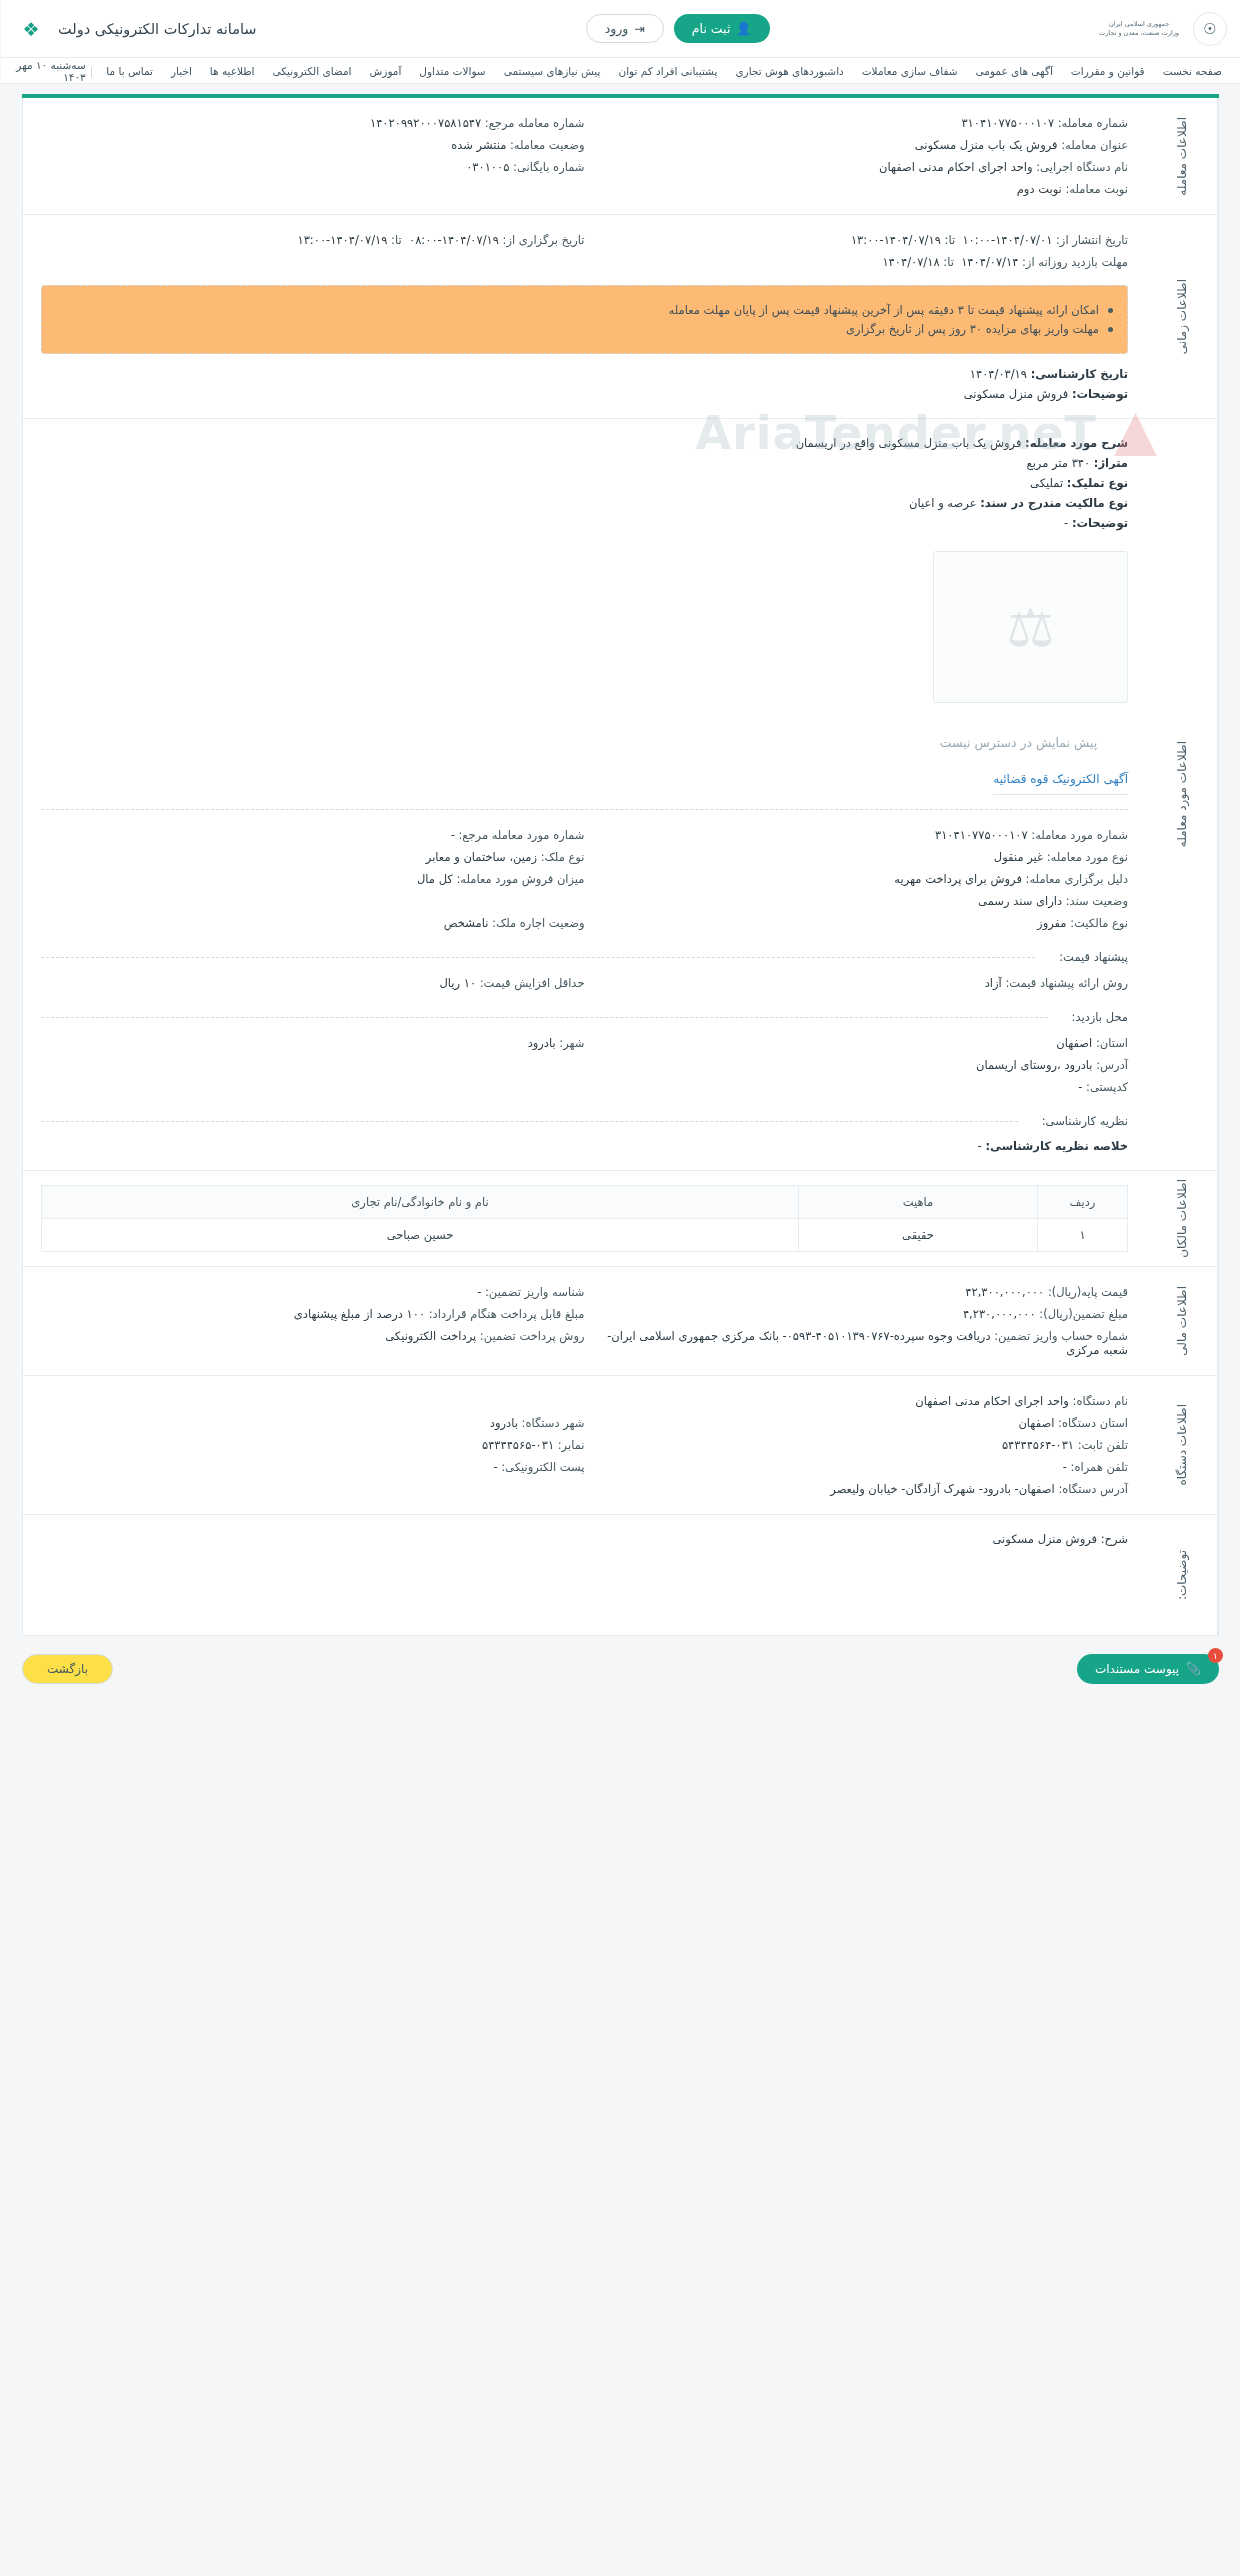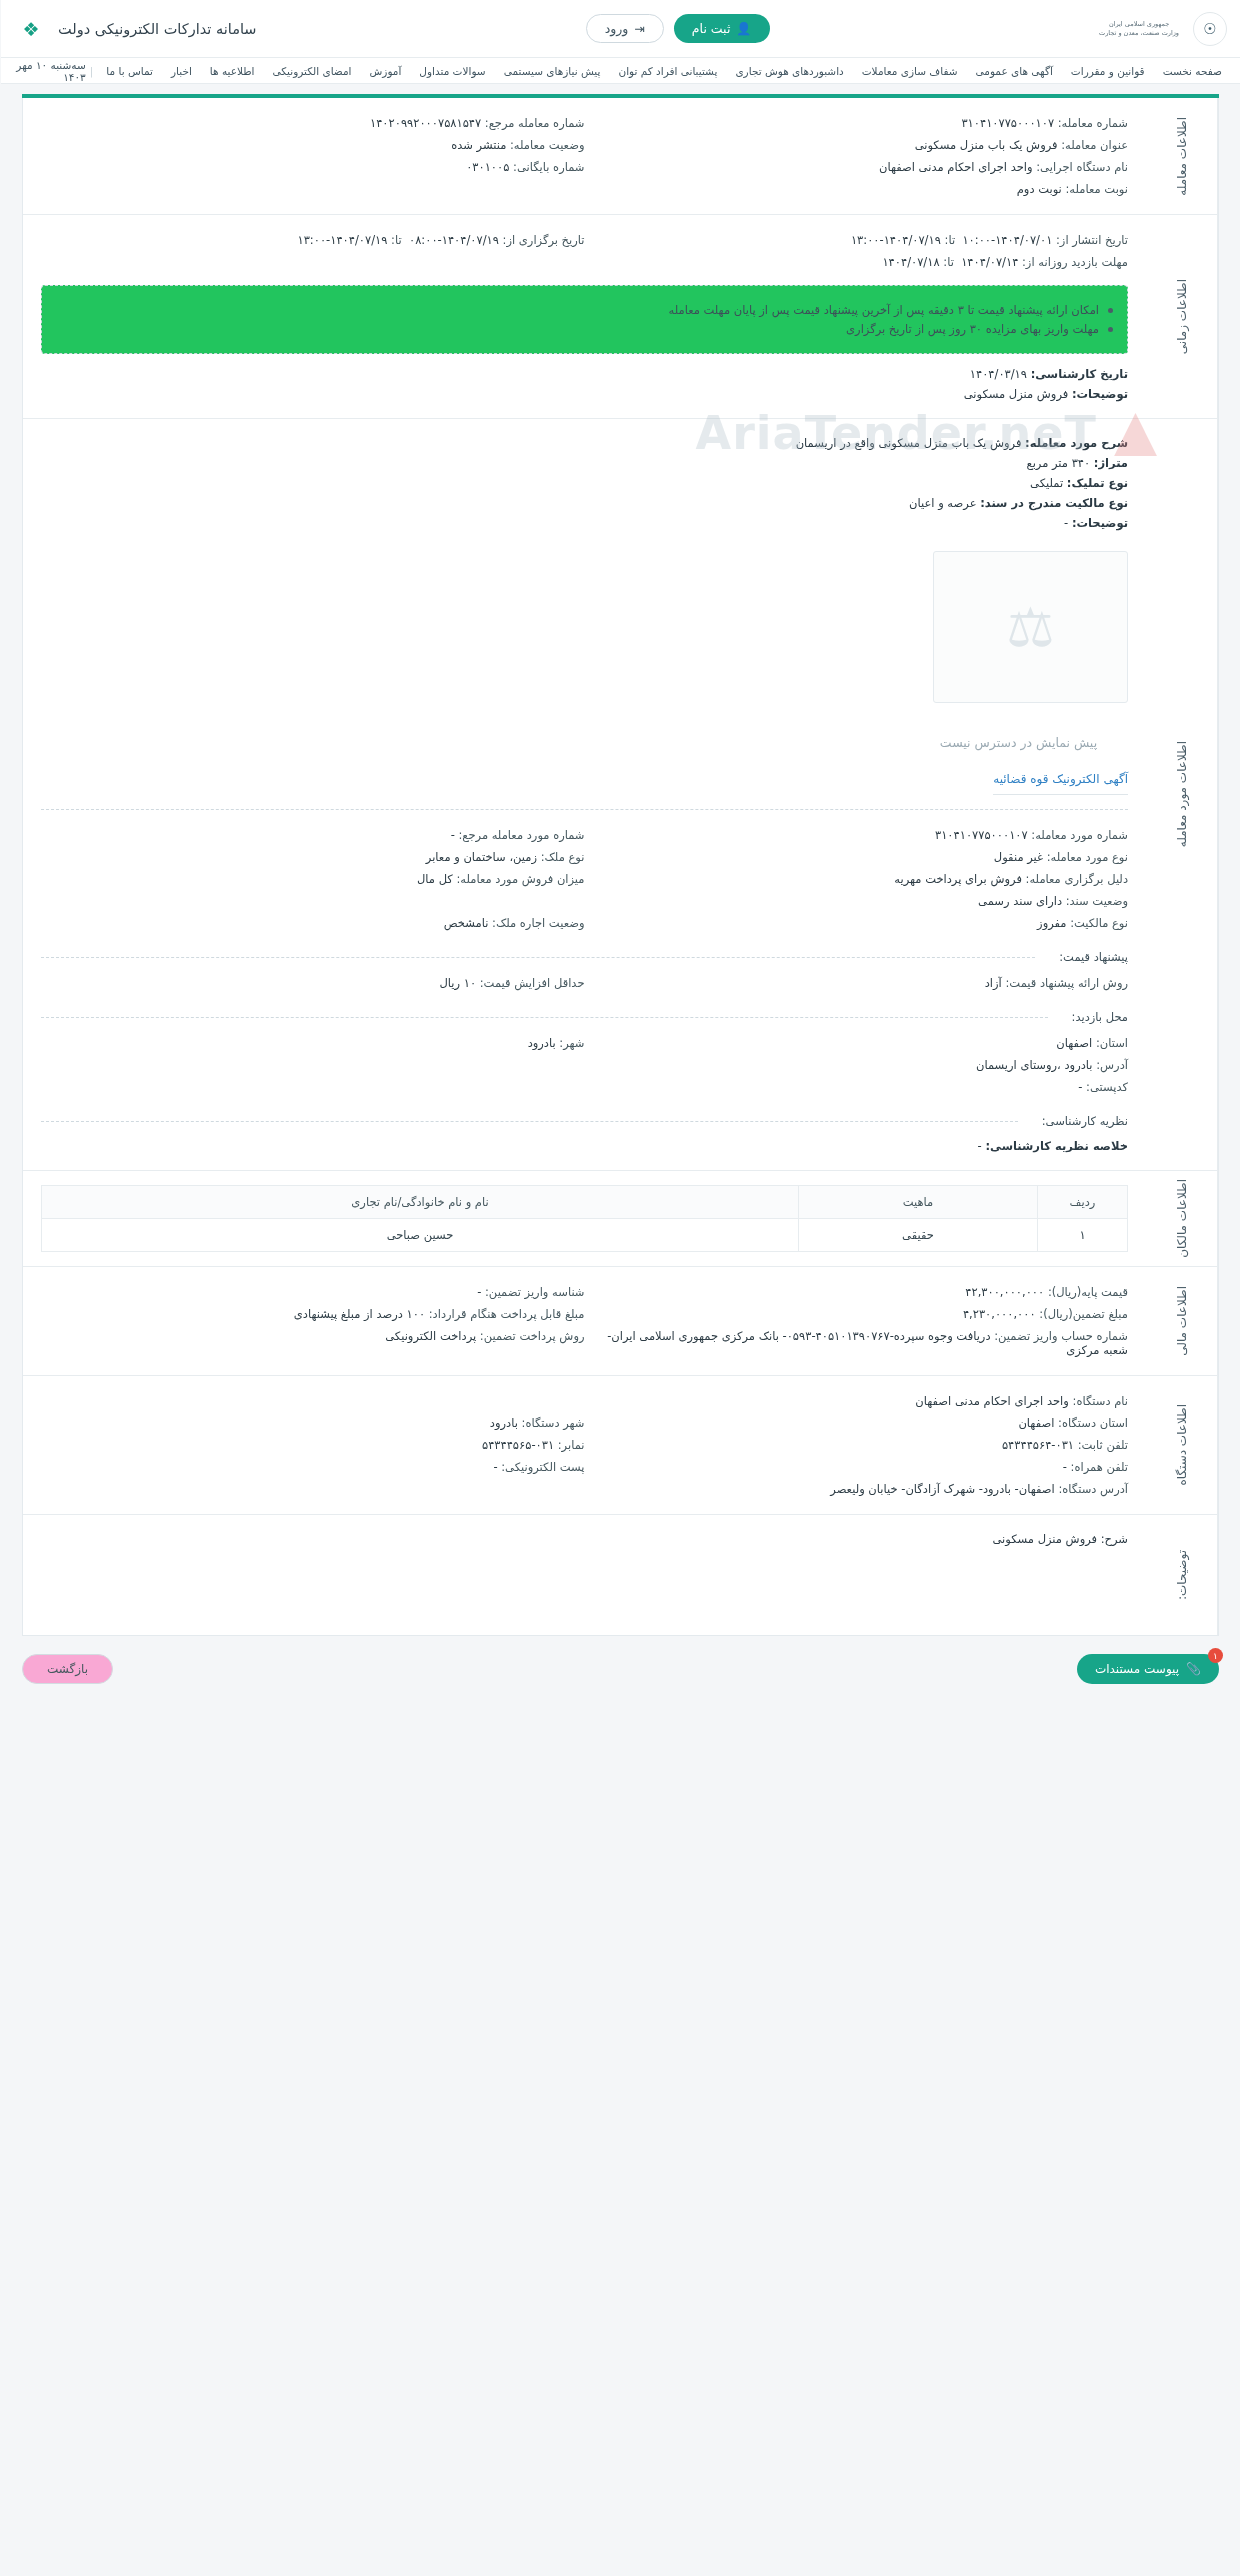--- a/index.html
+++ b/index.html
@@ -100,21 +100,21 @@
   .kv .val { color:#2d3c45; }
 
   .row-line { padding:3px 0; font-size:11.5px; }
 
   
   .notice {
     border:1px dashed #cfd9df;
     border-radius:4px;
     padding:12px 14px;
     margin:12px 0 10px 0;
-    background:#22c55e;
+    background:#fdba74;
   }
   .notice li {
     list-style:none;
     position:relative;
     padding-right:14px;
     font-size:11.5px;
     color:#3d4f59;
     margin:5px 0;
   }
   .notice li:before {
@@ -197,21 +197,21 @@
   }
 
   
   .footer {
     display:flex;
     align-items:center;
     justify-content:space-between;
     padding:18px 22px 26px 22px;
   }
   .btn-back {
-    background:#f9a8d4;border:1px solid #d3dce1;border-radius:16px;
+    background:#fde047;border:1px solid #d3dce1;border-radius:16px;
     padding:7px 24px;font-size:12px;color:#46585f;font-family:inherit;cursor:pointer;
   }
   .btn-docs {
     background:#17a589;border:none;border-radius:16px;color:#fff;
     padding:8px 18px;font-size:12px;font-family:inherit;cursor:pointer;
     display:flex;align-items:center;gap:7px;position:relative;
   }
   .badge {
     position:absolute;top:-6px;right:-4px;
     background:#e74c3c;color:#fff;border-radius:50%;

